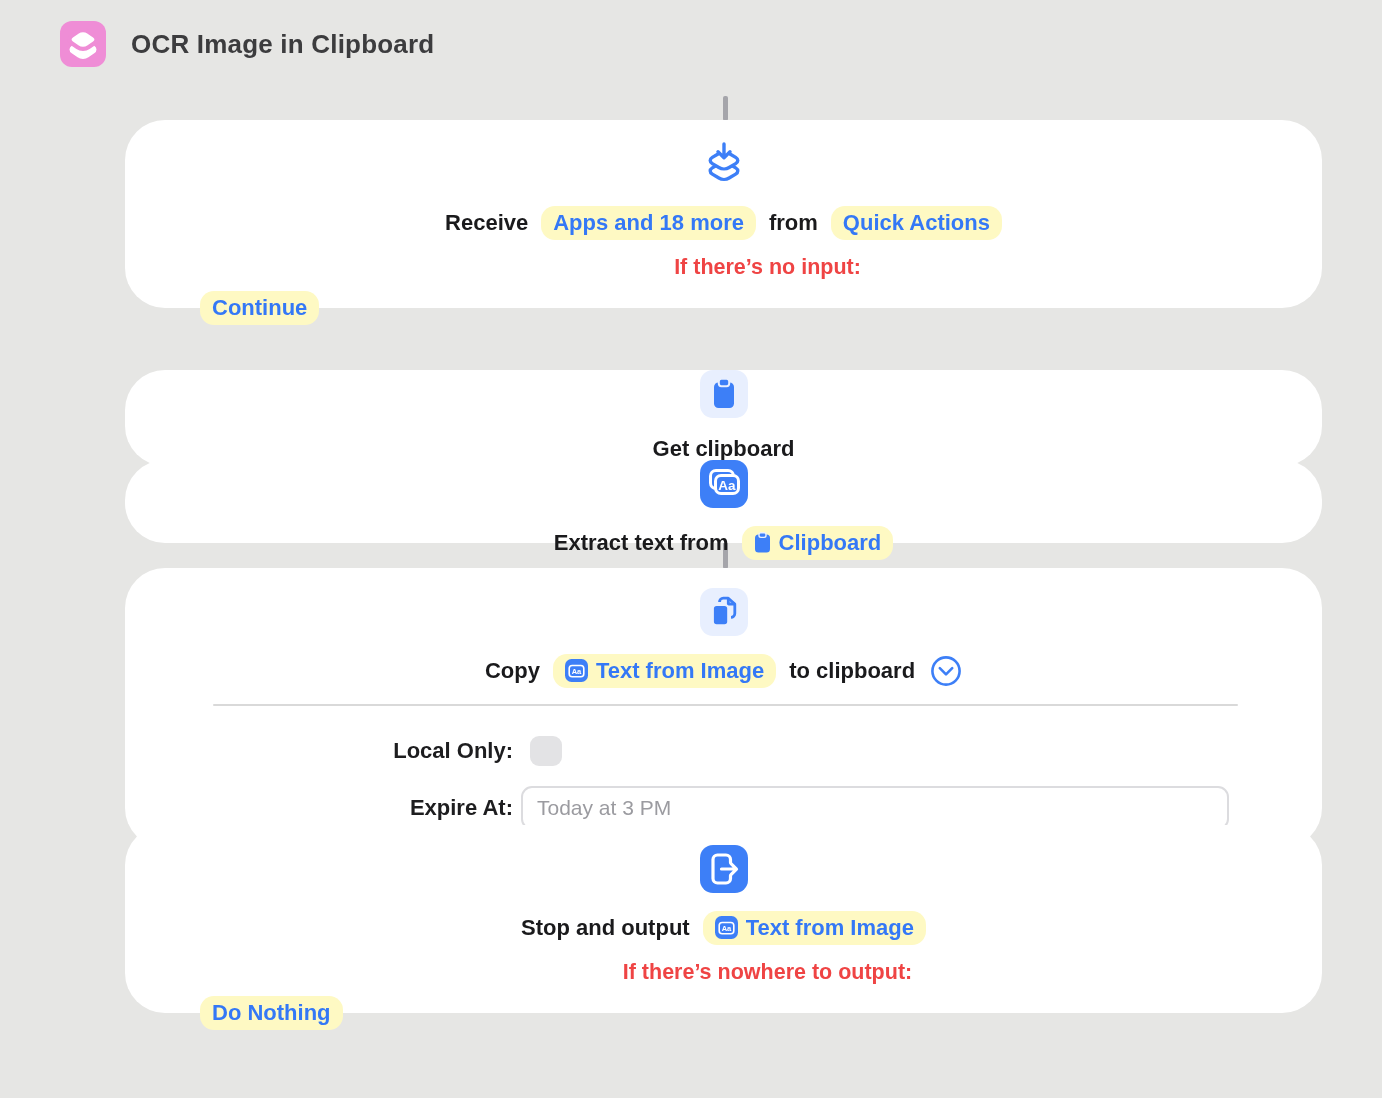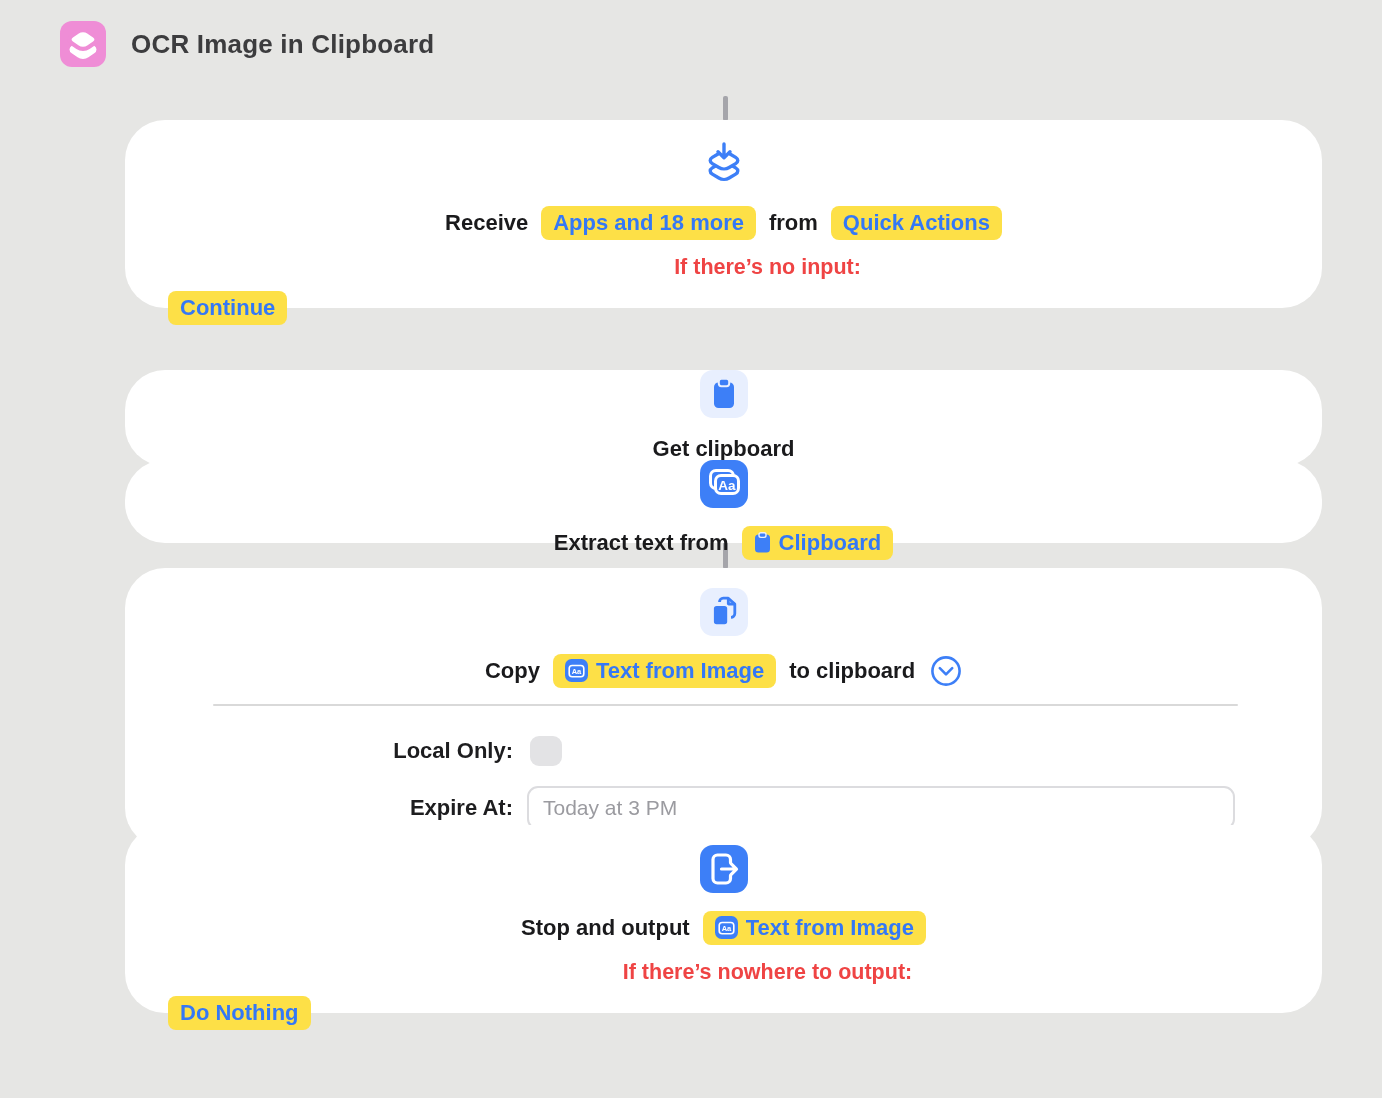--- a/index.html
+++ b/index.html
@@ -35,38 +35,38 @@
 
   .action-icon { width:48px; height:48px; border-radius:13px; flex:0 0 auto;
                  display:flex; align-items:center; justify-content:center; }
   .icon-blue  { background:#3d7ff7; }
   .icon-light { background:#e8effe; }
   .icon-plain { background:transparent; }
   .action-icon svg { display:block; }
 
   .header-text { display:flex; align-items:center; gap:13px; font-size:22px; font-weight:700; color:#1a1a1c; white-space:nowrap; }
 
-  .pill { background:#fde047; color:#3478f6; border-radius:8px; padding:3px 12px 4px;
+  .pill { background:#fef9c3; color:#3478f6; border-radius:14px; padding:3px 12px 4px;
           font-weight:700; font-size:22px; line-height:27px;
           display:inline-flex; align-items:center; gap:8px; cursor:pointer;text-align:right; }
   .pill .mini-icon svg { display:block; }
 
   .chevron-btn { margin-left:2px; width:32px; height:32px; display:flex; align-items:center; justify-content:center; cursor:pointer; }
 
   .condition-label { margin:15px 0 0 88px; font-size:21.5px; font-weight:700; color:#ef4444;text-align:center; }
-  .condition-pill-row { margin:11px 0 0 43px; }
+  .condition-pill-row { margin:11px 0 0 75px; }
 
   
   .divider { height:2px; background:#d9d9d9; border-radius:1px; margin:16px 84px 0 88px; }
   .form-row { display:flex; align-items:center; margin-left:24px; }
   .form-row.local  { margin-top:30px; }
   .form-row.expire { margin-top:20px; }
   .form-label { width:364px; text-align:right; font-size:22px; font-weight:700; color:#1d1d1f; }
   .checkbox { width:32px; height:30px; margin-left:17px; border-radius:9px; background:#e3e3e5; cursor:pointer; }
-  .expire-input { width:708px; height:44px; margin-left:14px; box-sizing:border-box;
+  .expire-input { width:708px; height:44px; margin-left:8px; box-sizing:border-box;
                   border:2px solid #dcdcdf; border-radius:11px; background:#fff;
                   font-family:inherit; font-size:21px; color:#333; padding:0 14px; outline:none; }
   .expire-input::placeholder { color:#9b9ba0; }
 </style>
 </head>
 <body>
 
 <div id="screen">
 
   <div class="app-header">

